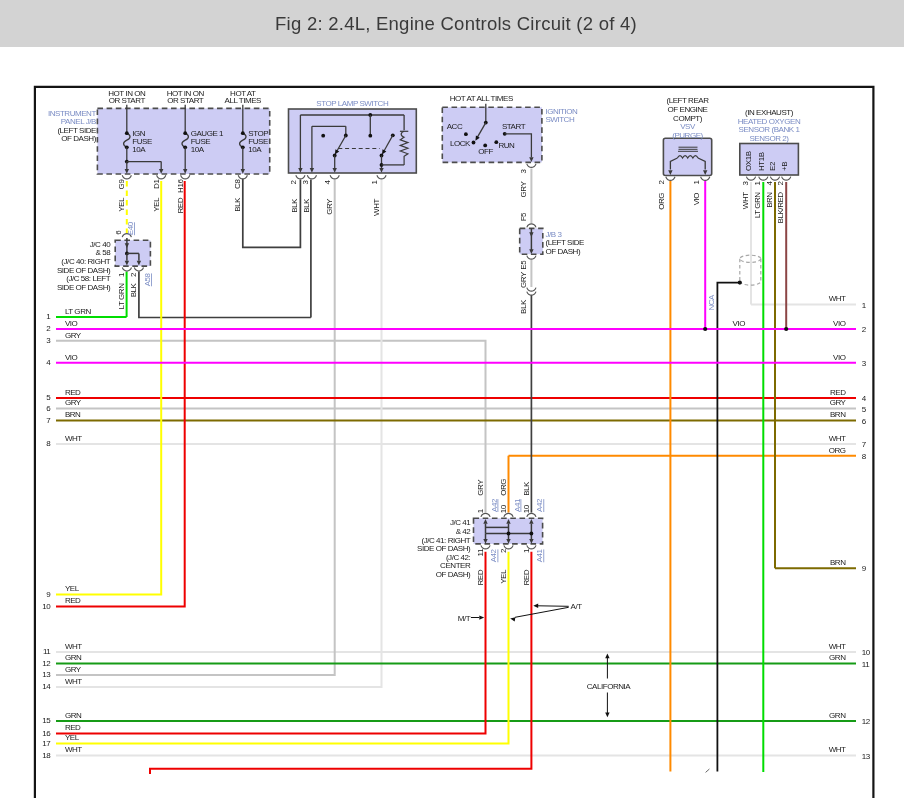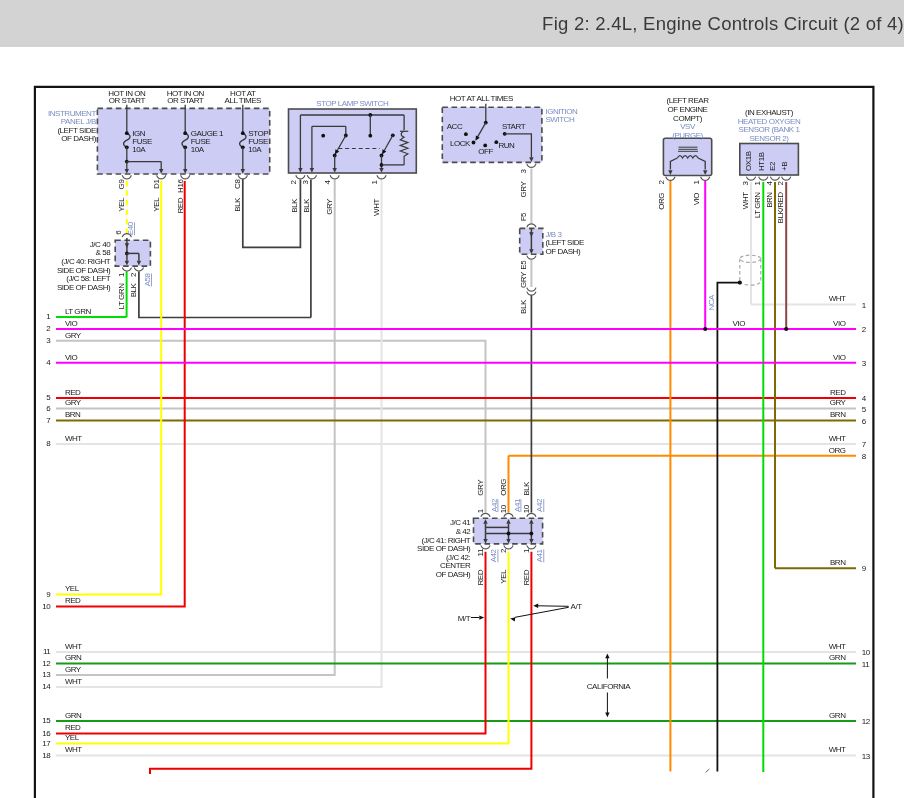--- a/index.html
+++ b/index.html
@@ -1,16 +1,16 @@
 <!DOCTYPE html>
 <html><head><meta charset="utf-8"><style>
 html,body{margin:0;padding:0;width:904px;height:798px;background:#fff;overflow:hidden}
 #hdr{position:absolute;left:0;top:0;width:904px;height:47px;background:#d3d3d3;
  font-family:"Liberation Sans",sans-serif;font-size:18.5px;letter-spacing:0.25px;color:#3a3a3a;
- text-align:right;line-height:47px;text-indent:8px}
+ text-align:center;line-height:47px;text-indent:8px}
 svg{position:absolute;left:0;top:0}
 text{font-family:"Liberation Sans",sans-serif;font-size:8px;fill:#1a1a1a;letter-spacing:-0.45px}
 .b{fill:#7a8cc4}
 .u{text-decoration:underline}
 </style></head><body>
 <div id="hdr">Fig 2: 2.4L, Engine Controls Circuit (2 of 4)</div>
 <svg width="904" height="798" viewBox="0 0 904 798">
 <rect x="97.4" y="108.4" width="172.3" height="65.6" fill="#cdccf4" stroke="#4c4c4c" stroke-width="1.6" stroke-dasharray="5.6,3.6"></rect>
 <rect x="288.5" y="109" width="127.8" height="64" fill="#cdccf4" stroke="#4c4c4c" stroke-width="1.6"></rect>
 <rect x="442.3" y="107.3" width="99.6" height="55.1" fill="#cdccf4" stroke="#4c4c4c" stroke-width="1.6" stroke-dasharray="5.6,3.6"></rect>

